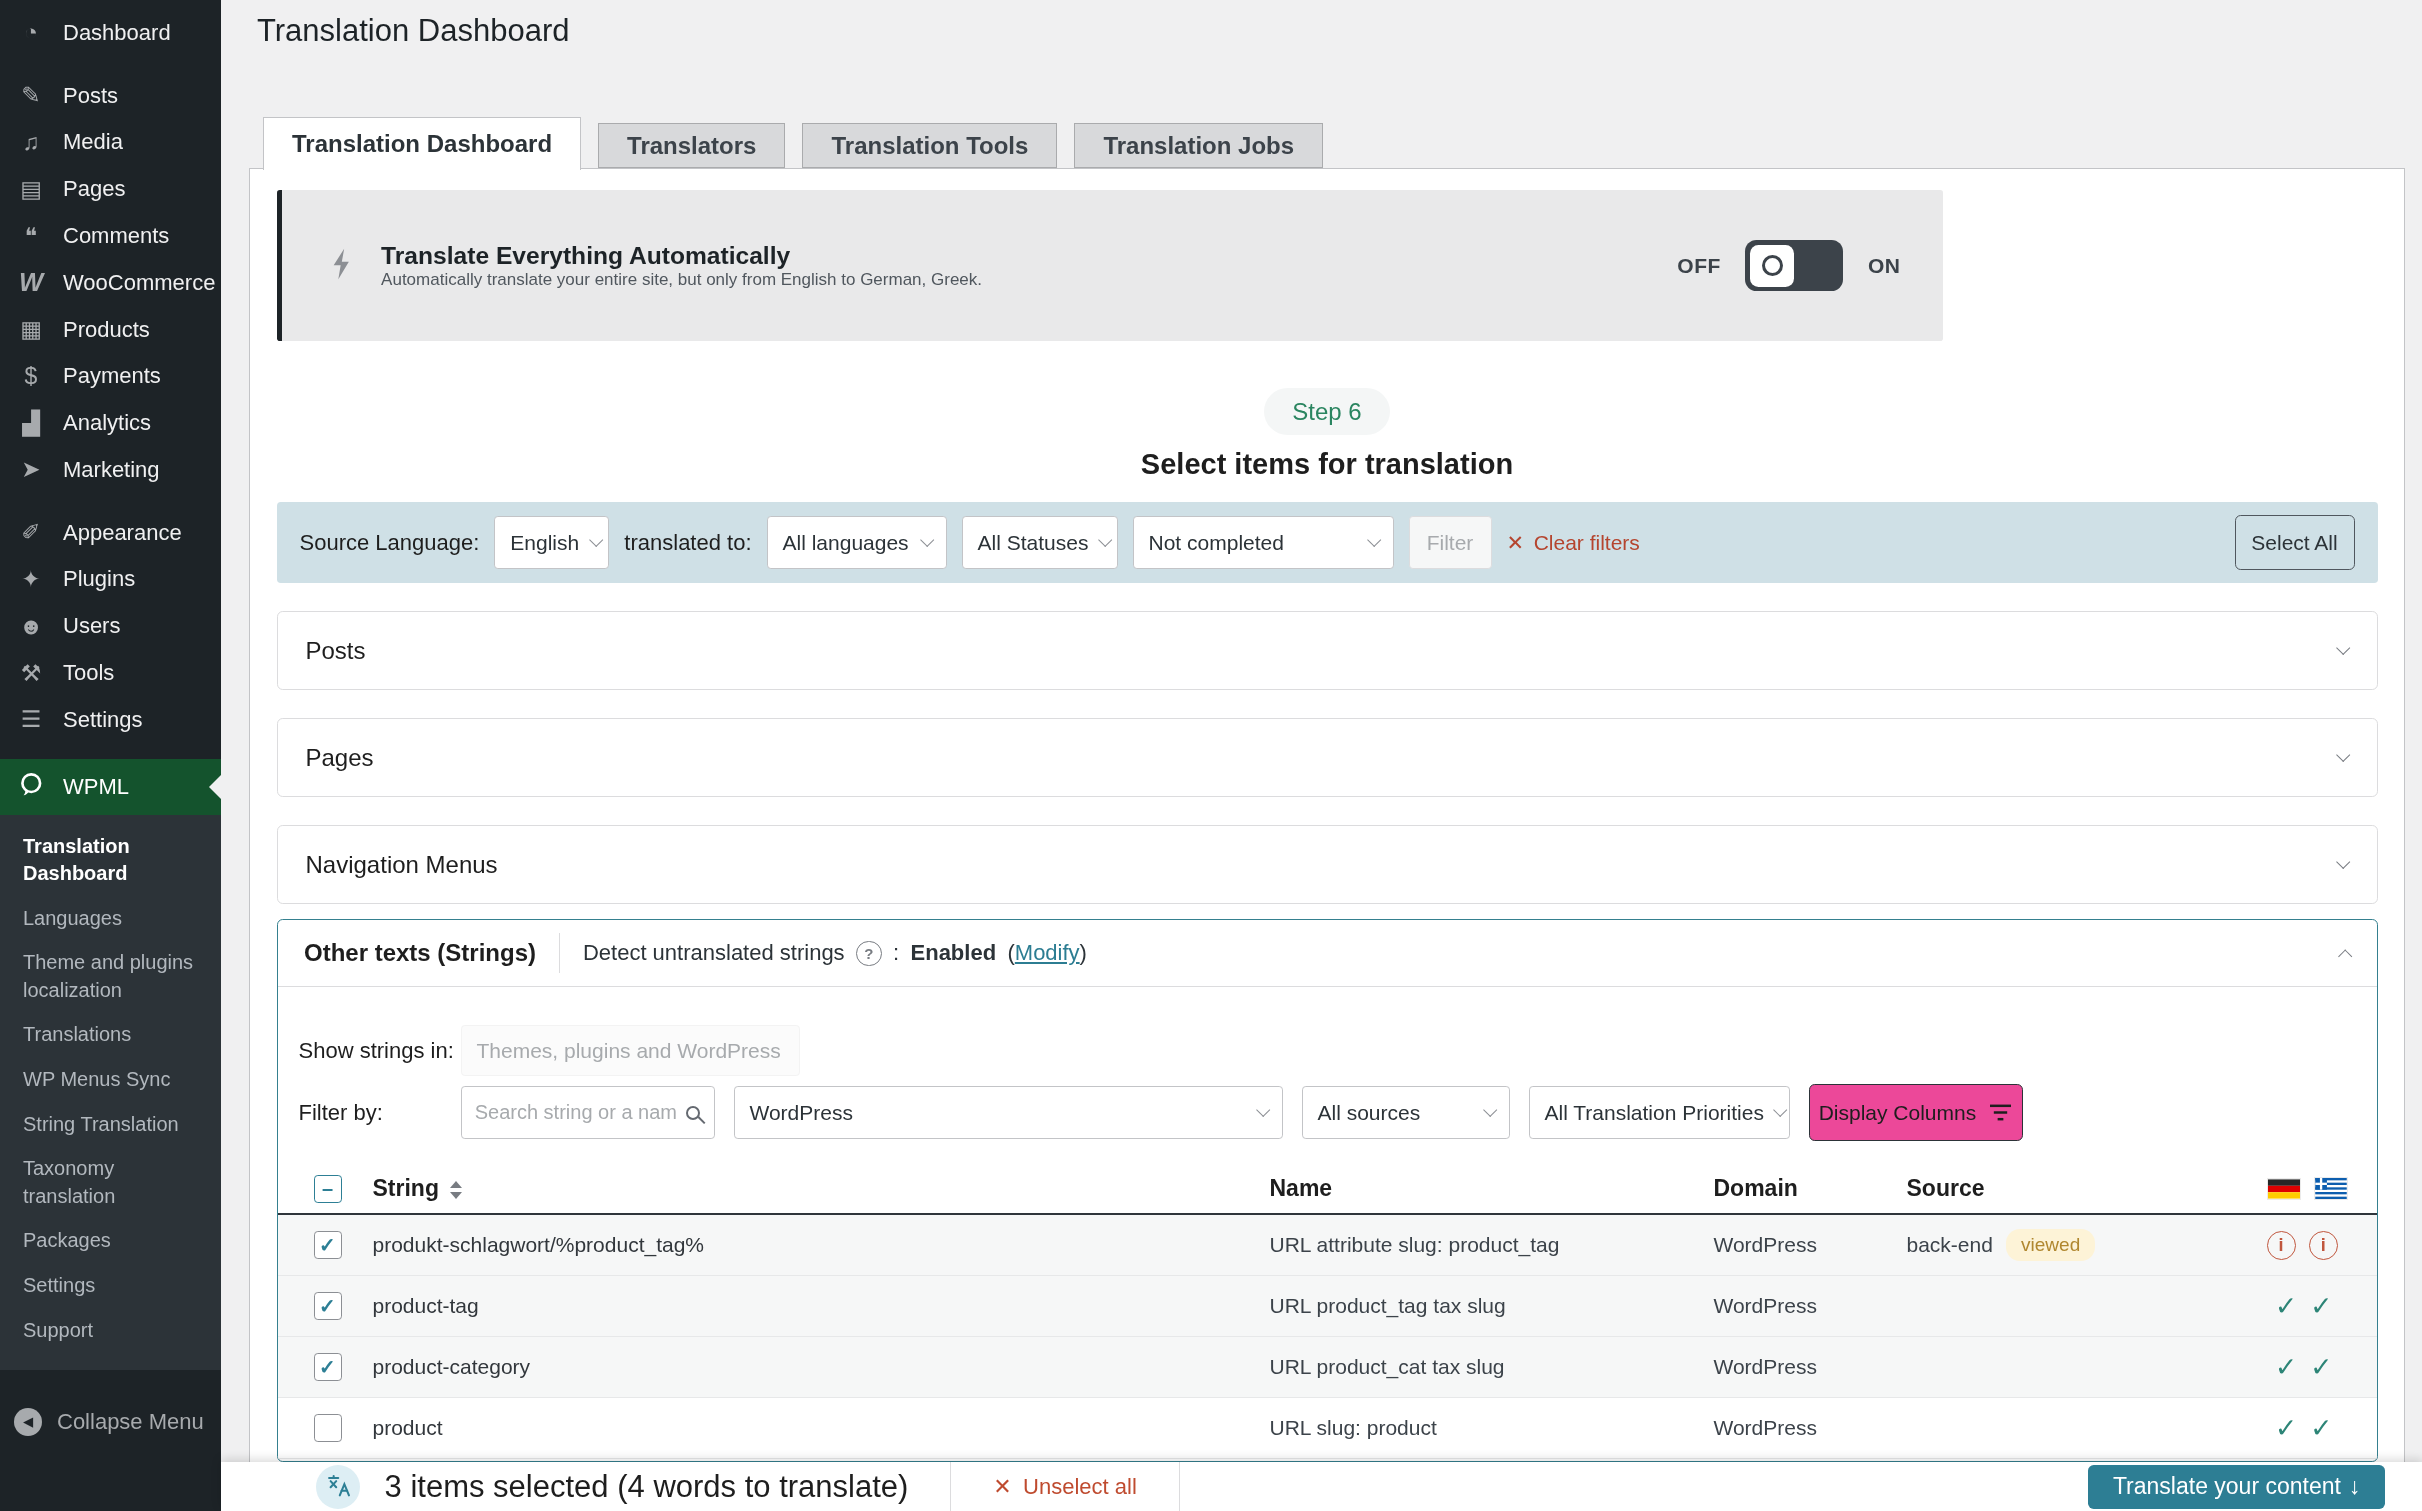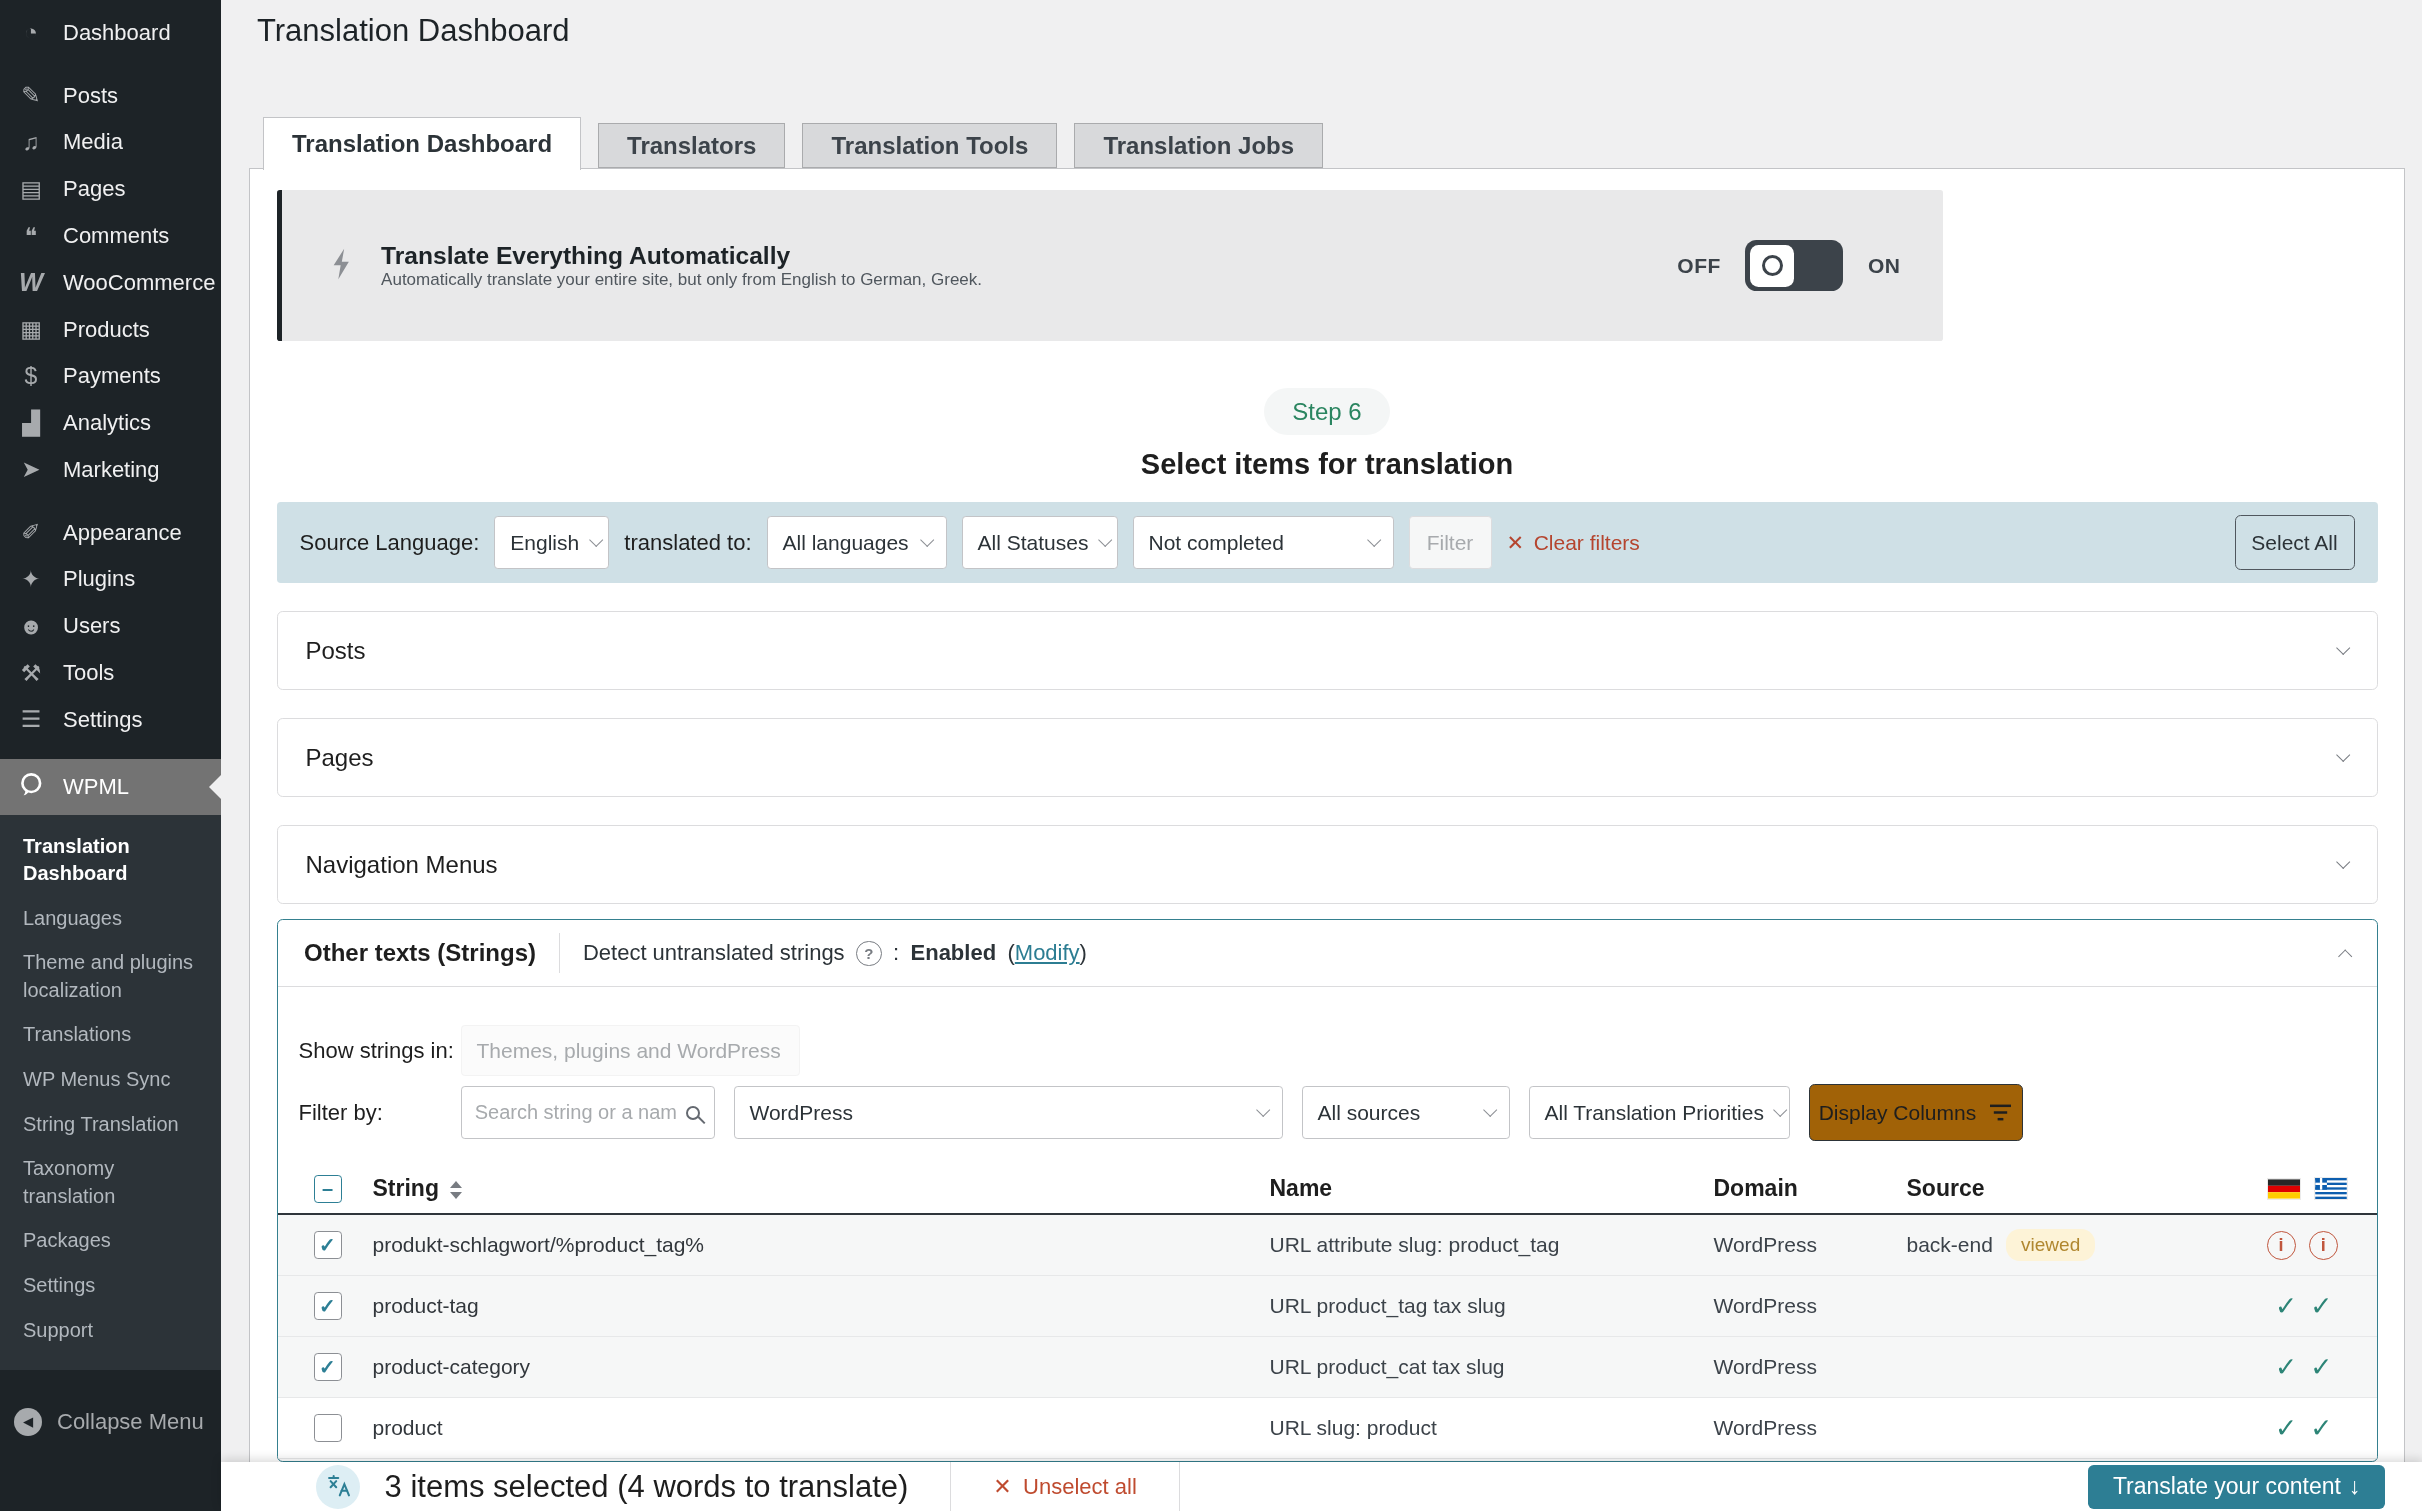--- a/index.html
+++ b/index.html
@@ -6,21 +6,21 @@
   html,body { width:2423px; height:1511px; overflow:hidden; }
   body { font-family:"Liberation Sans", sans-serif; background:#f0f0f1; color:#1d2327; position:relative; }
 
   
   .sidebar { position:absolute; left:0; top:0; bottom:0; width:221px; background:#1d2327; color:#f0f0f1; }
   .sb-top { padding-top:9.5px; }
   .sb-item { display:flex; align-items:center; gap:15px; padding:10.4px 7.6px 10.4px 14px; font-size:22px; color:#f0f0f1; cursor:pointer; }
   .sb-item .glyph { width:34px; min-width:34px; font-size:23px; color:#a7aaad; text-align:center; line-height:1; }
   .sb-item .glyph.woo { font-weight:bold; font-style:italic; font-size:25.6px; }
   .sb-item.gap { margin-top:16px; }
-  .wpml-item { margin-top:16px; position:relative; background:#737373; display:flex; align-items:center; gap:15px; padding:11.4px 7.6px 11.4px 14px; font-size:22px; color:#fff; cursor:pointer; }
+  .wpml-item { margin-top:16px; position:relative; background:#14532d; display:flex; align-items:center; gap:15px; padding:11.4px 7.6px 11.4px 14px; font-size:22px; color:#fff; cursor:pointer; }
   .wpml-item::after { content:''; position:absolute; right:0; top:50%; margin-top:-12.3px; border:12.3px solid transparent; border-right-color:#f0f0f1; }
   .wpml-item .glyph { width:34px; min-width:34px; text-align:center; color:#fff; }
   .sb-sub { background:#2c3338; padding:9.5px 0 17px 0; }
   .sub-item { padding:8.5px 17px 8.5px 23px; font-size:20px; color:#b2b8be; line-height:1.38; cursor:pointer; }
   .sub-item.active { color:#fff; font-weight:bold; }
   .collapse-row { display:flex; align-items:center; gap:15px; padding:13.2px 7.6px 13.2px 14px; margin-top:24.6px; font-size:22px; color:#a7aaad; cursor:pointer; }
   .collapse-icon { width:28px; height:28px; min-width:28px; border-radius:50%; background:#a7aaad; color:#1d2327; display:flex; align-items:center; justify-content:center; font-size:13.2px; }
 
   
   .main { margin-left:221px; position:relative; height:1511px; }
@@ -80,21 +80,21 @@
   .show-row { display:flex; align-items:center; margin-left:21px; }
   .show-label { font-size:22px; color:#1e1e1e; width:162px; }
   .ghost-input { width:339px; height:51px; background:#fbfbfb; border:0.9px solid #f3f3f3; border-radius:3.8px; display:flex; align-items:center; padding:0 15px; font-size:21px; color:#a7aaad; }
   .fb-row { display:flex; align-items:center; margin:7.6px 0 0 21px; gap:19px; }
   .fb-label { font-size:22px; color:#1e1e1e; width:143px; }
   .search-box { width:254px; height:53px; border:0.9px solid #c3c4c7; border-radius:3.8px; background:#fff; display:flex; align-items:center; padding:0 13.2px; gap:9.5px; }
   .search-box input { border:none; outline:none; width:100%; font-size:20px; font-family:inherit; color:#2c3338; background:transparent; }
   .search-box input::placeholder { color:#a7aaad; }
   .mag { width:14px; height:14px; min-width:14px; border:2.4px solid #646970; border-radius:50%; position:relative; }
   .mag::after { content:''; position:absolute; width:8.5px; height:2.4px; background:#646970; right:-7.6px; bottom:-3.8px; transform:rotate(45deg); }
-  .dc-btn { height:57px; width:214px; background:#a16207; border:1.9px solid #2c3338; border-radius:5.7px; display:flex; align-items:center; justify-content:center; gap:13.2px; font-size:21px; color:#1e1e1e; cursor:pointer; }
+  .dc-btn { height:57px; width:214px; background:#ec4899; border:1.9px solid #2c3338; border-radius:5.7px; display:flex; align-items:center; justify-content:center; gap:13.2px; font-size:21px; color:#1e1e1e; cursor:pointer; }
 
   
   .tbl { margin-top:23px; }
   .t-head, .t-row { display:grid; grid-template-columns:59px 897px 444px 193px 360px 1fr; align-items:center; padding-left:36px; }
   .t-head { height:51px; border-bottom:2.8px solid #2f353b; font-size:23px; font-weight:700; color:#1e1e1e; }
   .t-row { height:61px; border-bottom:0.9px solid #e7e8e9; font-size:21px; color:#3c434a; background:#fff; }
   .t-row.checked { background:#f6f7f7; }
   .c-string { color:#32373c; }
   .cb { width:28px; height:28px; border:1.9px solid #8c8f94; border-radius:3.8px; background:#fff; display:flex; align-items:center; justify-content:center; font-size:20px; font-weight:bold; color:#2d7f95; cursor:pointer; }
   .cb.ind { border-color:#2d7f95; }

